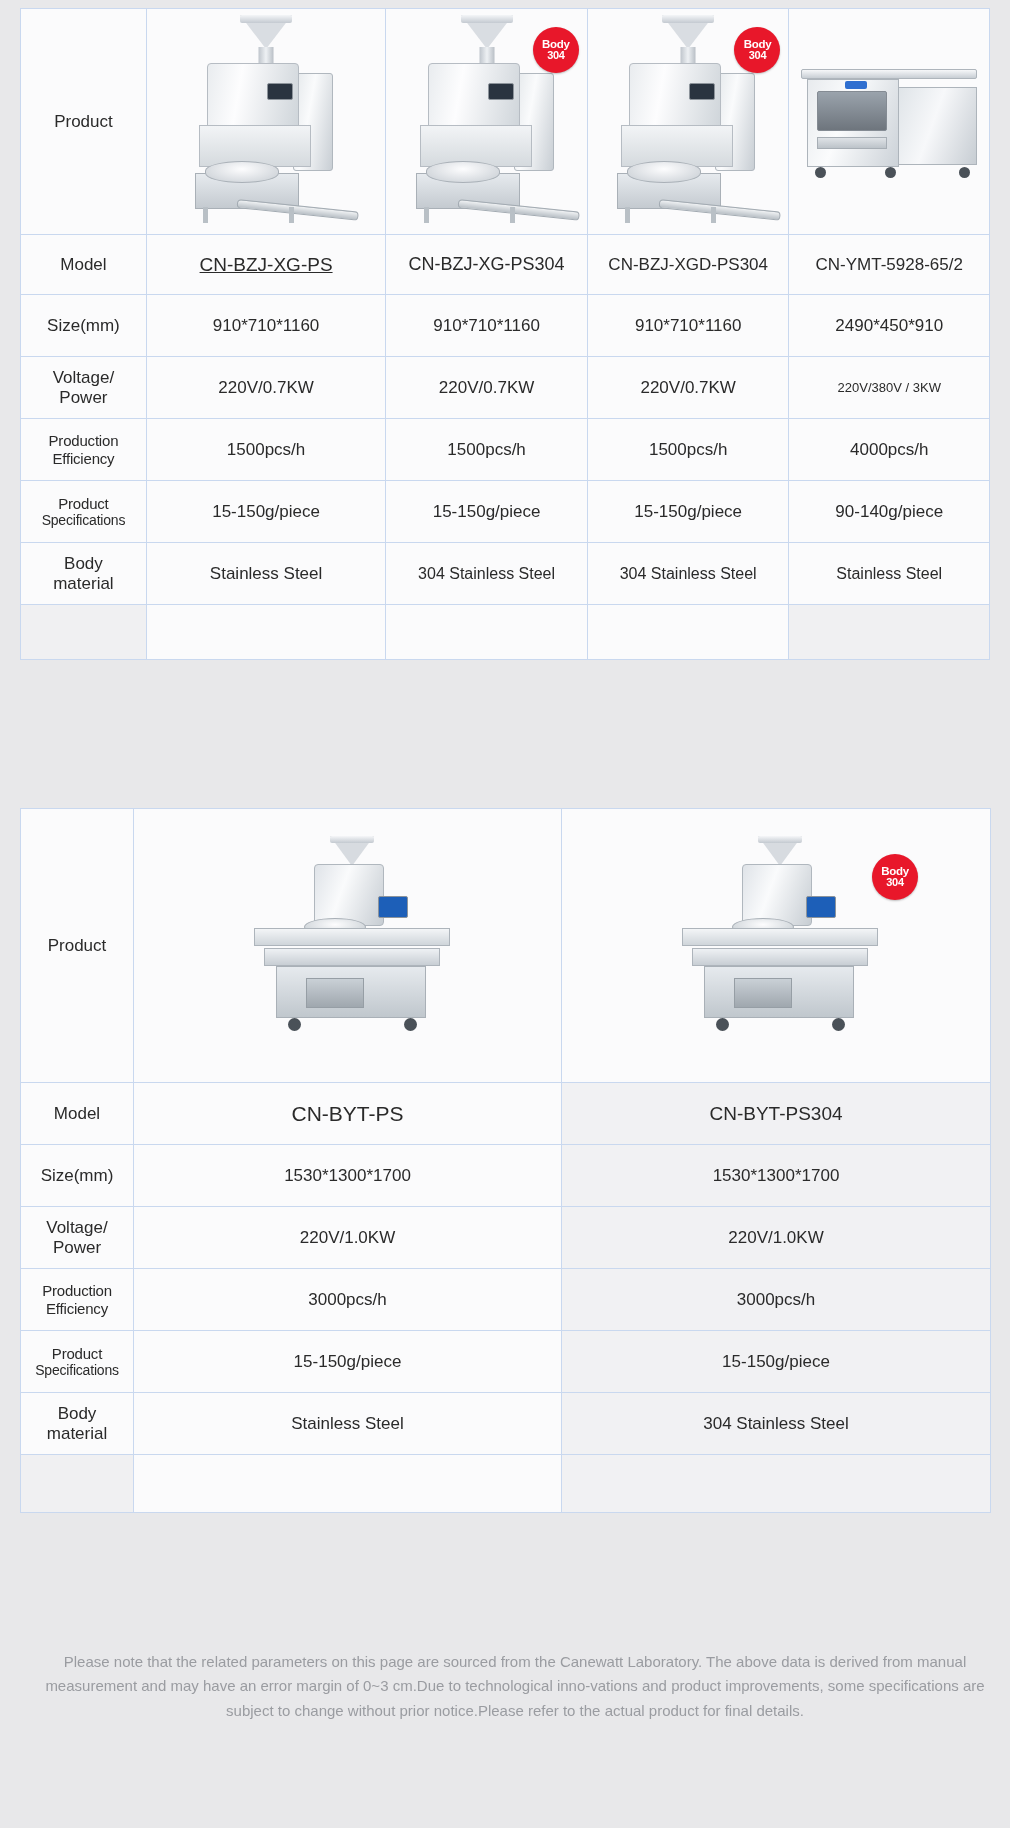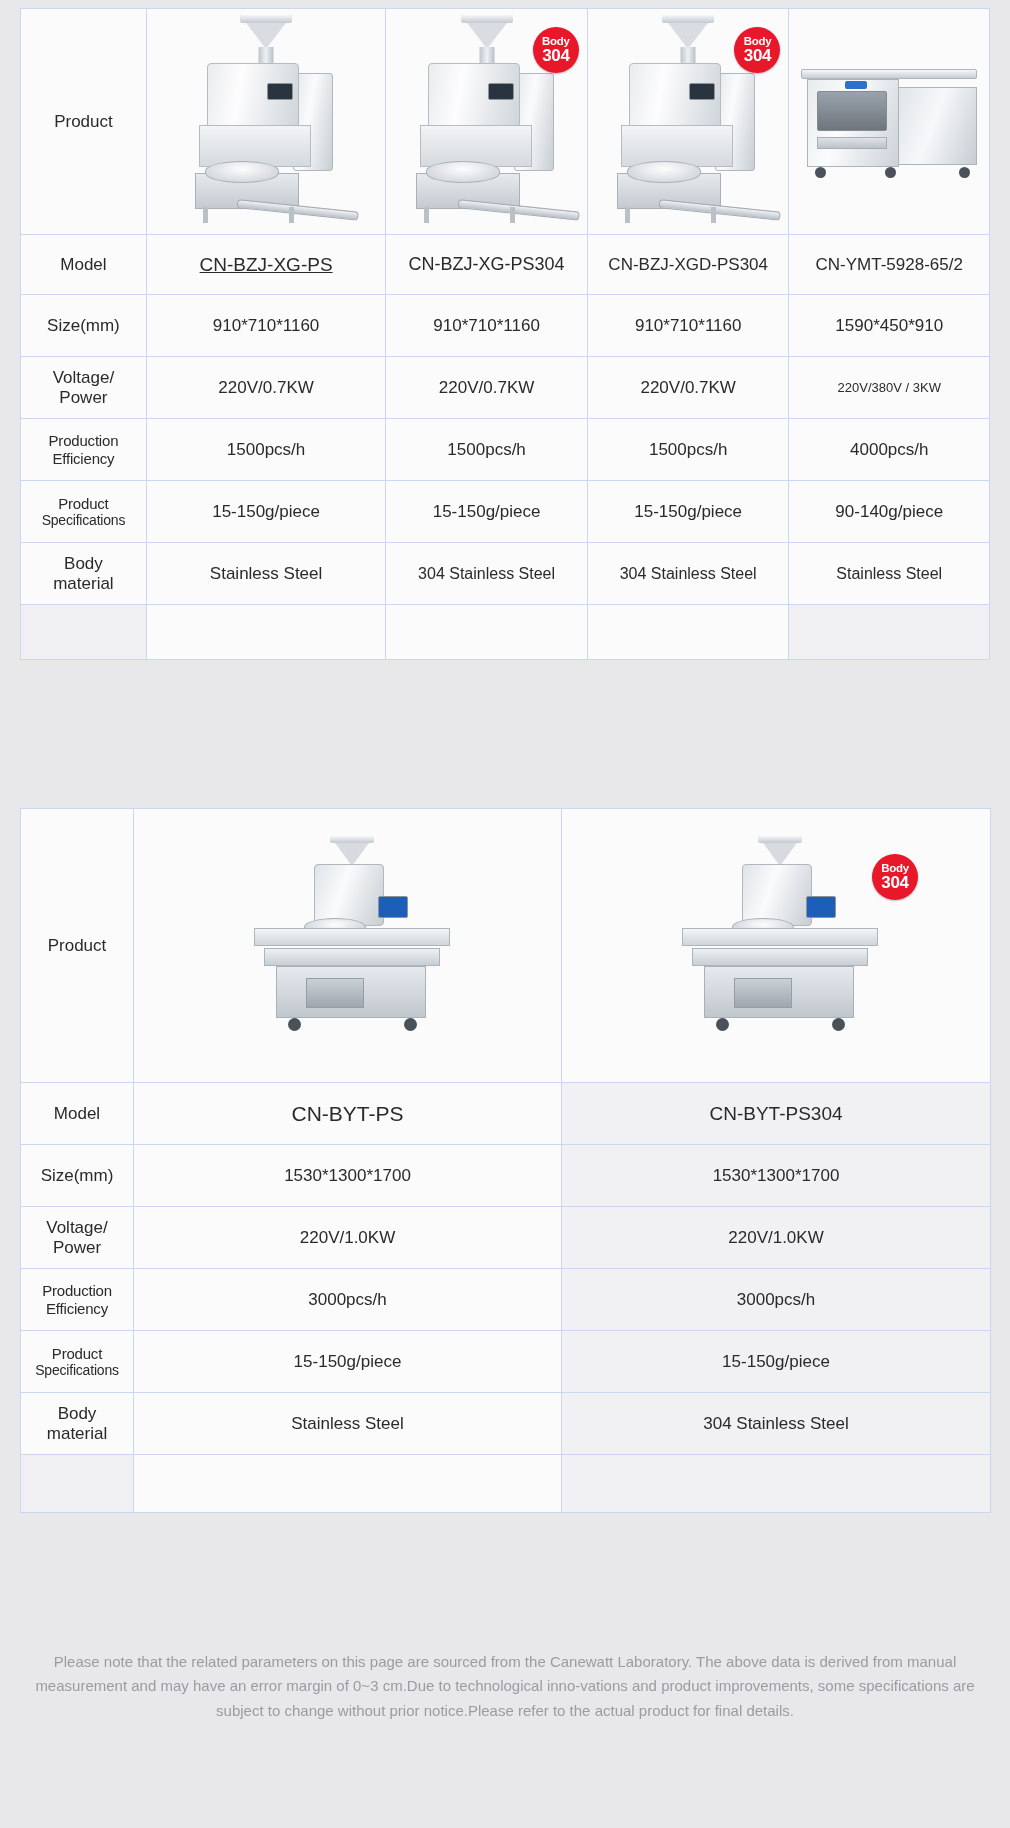--- a/index.html
+++ b/index.html
@@ -76,21 +76,21 @@
     align-items: center;
     justify-content: center;
     font-size: 11px;
     font-weight: bold;
     line-height: 1.05;
     letter-spacing: -0.3px;
     box-shadow: 0 1px 2px rgba(0,0,0,.25);
     z-index: 5;
   }
   .badge304 .b1 { font-size: 11.5px; }
-  .badge304 .b2 { font-size: 17px; }
+  .badge304 .b2 { font-size: 11px; }
 
   
   .mach {
     position: relative;
     width: 170px;
     height: 218px;
   }
   .mach .hopper {
     position: absolute;
     left: 50%; transform: translateX(-50%);
@@ -295,21 +295,21 @@
   .byt .cw {
     position: absolute; width: 13px; height: 13px;
     border-radius: 50%;
     background: #4a5158;
     top: 182px;
   }
 
   
   .footnote {
     position: absolute;
-    left: 28px;
+    left: 38px;
     top: 1650px;
     width: 954px;
     text-align: center;
     font-size: 15px;
     line-height: 1.62;
     color: #9a9ca1;
   }
 </style>
 </head>
 <body>
@@ -417,21 +417,21 @@
         <td style="font-size:18px;">CN-BZJ-XG-PS304</td>
         <td style="font-size:17px;">CN-BZJ-XGD-PS304</td>
         <td style="font-size:17px;">CN-YMT-5928-65/2</td>
       </tr>
 
       <tr style="height:62px;">
         <td class="label-cell">Size(mm)</td>
         <td>910*710*1160</td>
         <td>910*710*1160</td>
         <td>910*710*1160</td>
-        <td>1590*450*910</td>
+        <td>2490*450*910</td>
       </tr>
 
       <tr style="height:62px;">
         <td class="label-cell">
           <div>Voltage/</div>
           <div>Power</div>
         </td>
         <td>220V/0.7KW</td>
         <td>220V/0.7KW</td>
         <td>220V/0.7KW</td>

